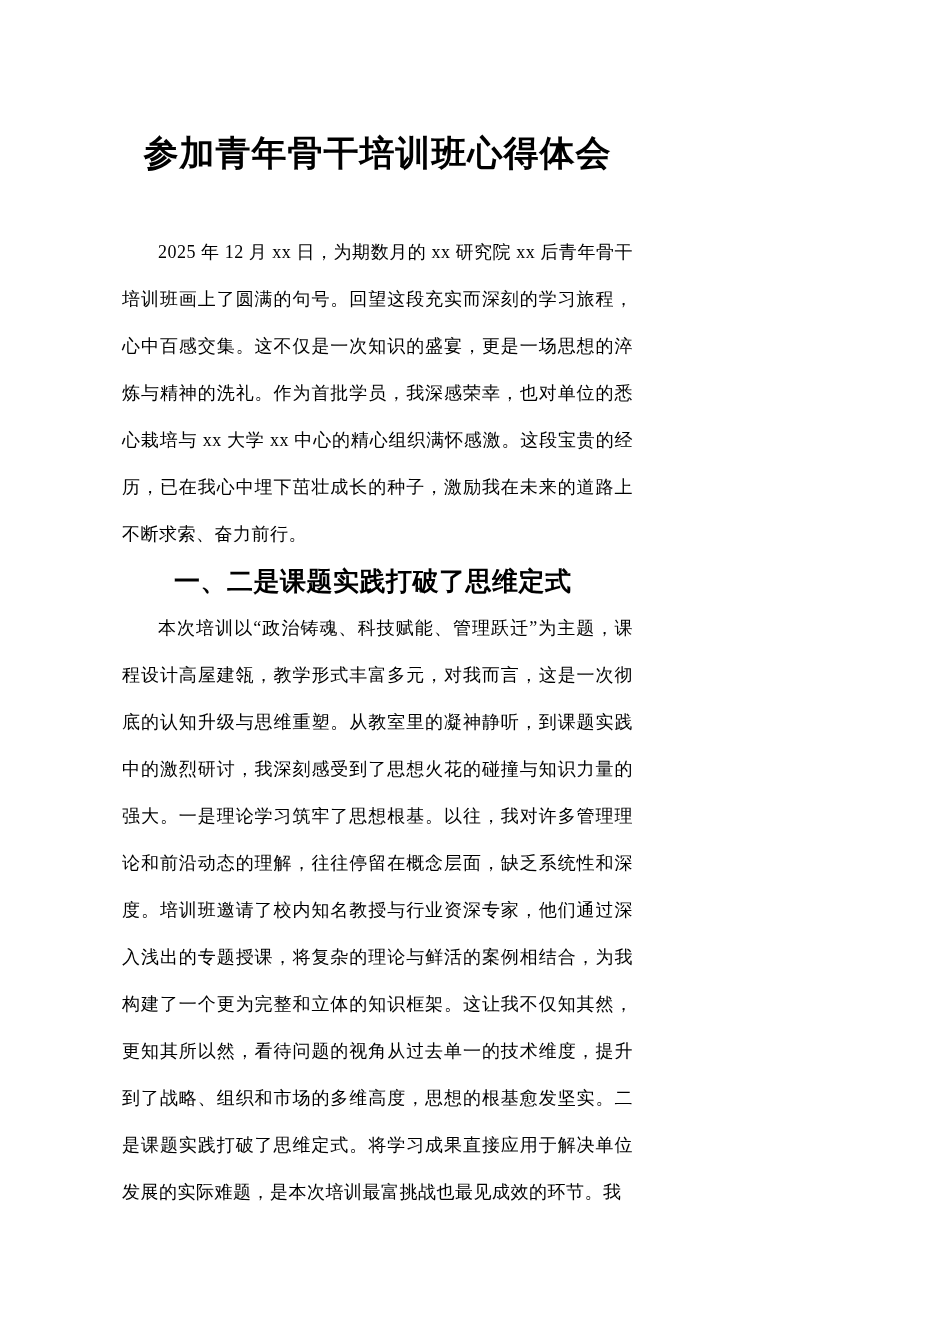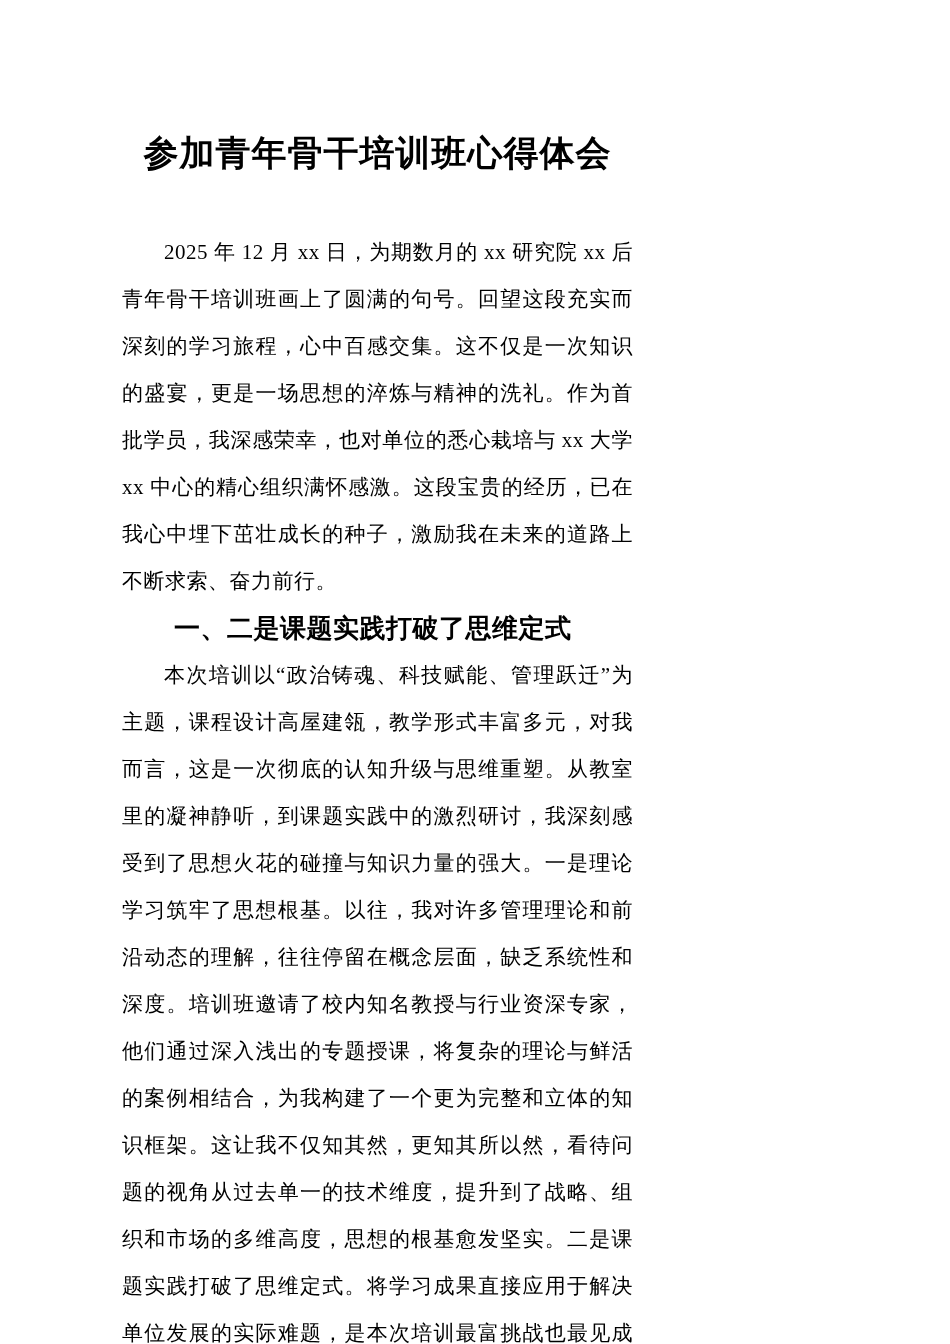--- a/index.html
+++ b/index.html
@@ -21,21 +21,21 @@
   }
   .doc-title {
     font-size: 35px;
     font-weight: bold;
     text-align: center;
     letter-spacing: 1px;
     margin-bottom: 52px;
     font-family: "Liberation Serif", serif;
   }
   .doc-body p {
-    font-size: 21px;
+    font-size: 18px;
     line-height: 47px;
     text-align: justify;
     text-indent: 2em;
     letter-spacing: 0.5px;
     font-family: "Liberation Serif", serif;
   }
   .doc-body p.body-para {
     margin-bottom: 0;
   }
   .doc-body p.section-heading {

